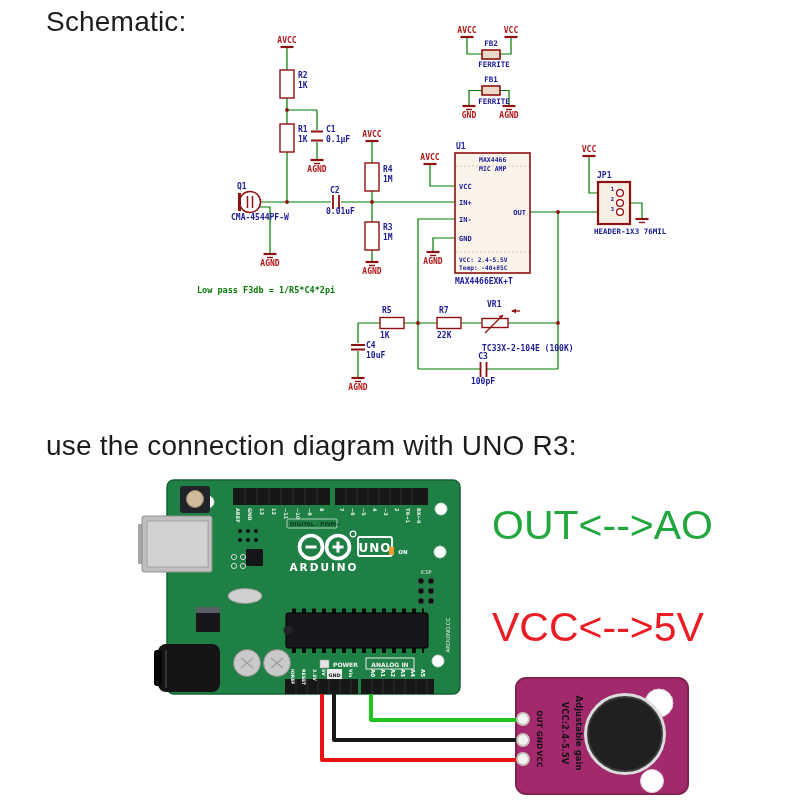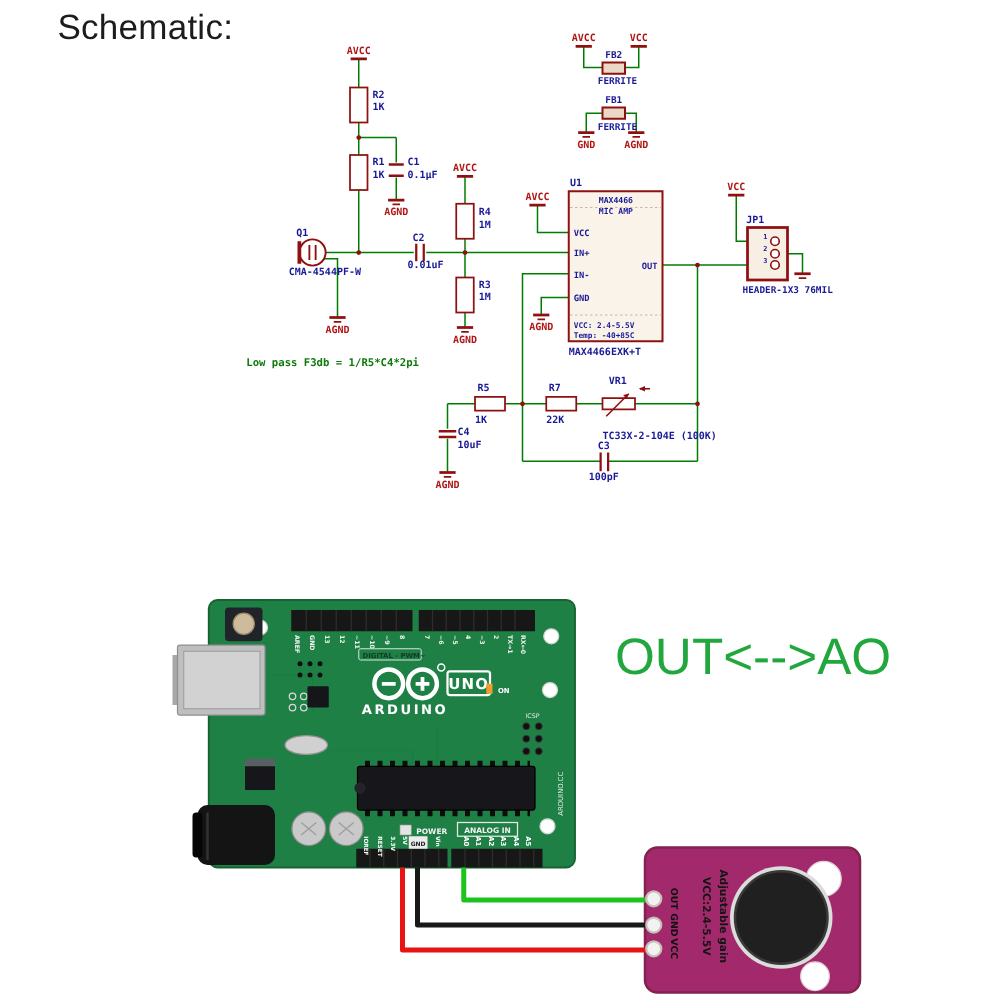--- a/index.html
+++ b/index.html
@@ -206,22 +206,24 @@
       <g>
         <path d="M480.5 362 V377 M486.5 362 V377" stroke="#8f1010" stroke-width="1.8"></path>
         <text x="483" y="359" font-size="8" fill="#1a1a96" text-anchor="middle">C3</text>
         <text x="483" y="384" font-size="8" fill="#1a1a96" text-anchor="middle">100pF</text>
       </g>
 
       <text x="197" y="293" font-size="8.5" fill="#0a7a0a">Low pass F3db = 1/R5*C4*2pi</text>
     </g>
   </svg>
 
+  <div class="h1" id="connTitle">use the connection diagram with UNO R3:</div>
 
   <div class="map-line" style="top: 502px; color: rgb(34, 167, 62);">OUT&lt;--&gt;AO</div>
+  <div class="map-line" style="top: 604px; color: rgb(236, 28, 36);">VCC&lt;--&gt;5V</div>
 
   <svg id="bottomSvg" width="800" height="350" viewBox="0 450 800 350">
 
     <g font-family="DejaVu Sans, sans-serif">
       <rect x="167" y="480" width="293" height="214" rx="7" fill="#1f8046" stroke="#166234" stroke-width="1.5"></rect>
       <path d="M230 600 H330 V640 M350 580 V612 H420 M200 540 H250 V570" stroke="#1b7a44" stroke-width="0.9" fill="none"></path>
 
       <g fill="#fff" stroke="#cfd8d0" stroke-width="1">
         <circle cx="208" cy="502" r="6"></circle>
           <circle cx="441" cy="509" r="6"></circle>

